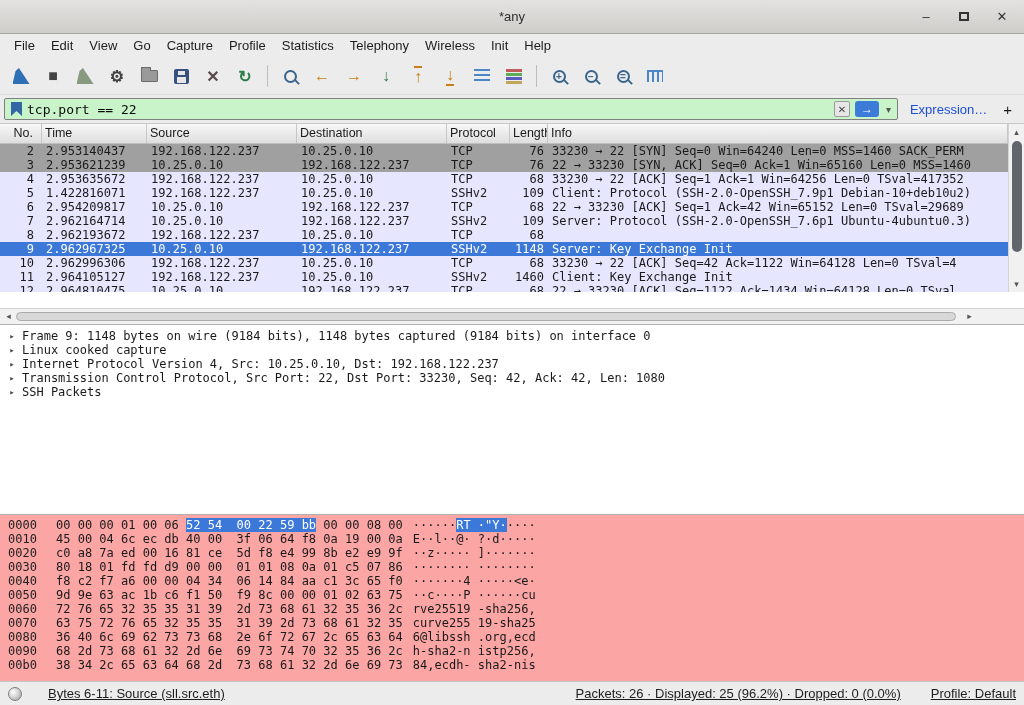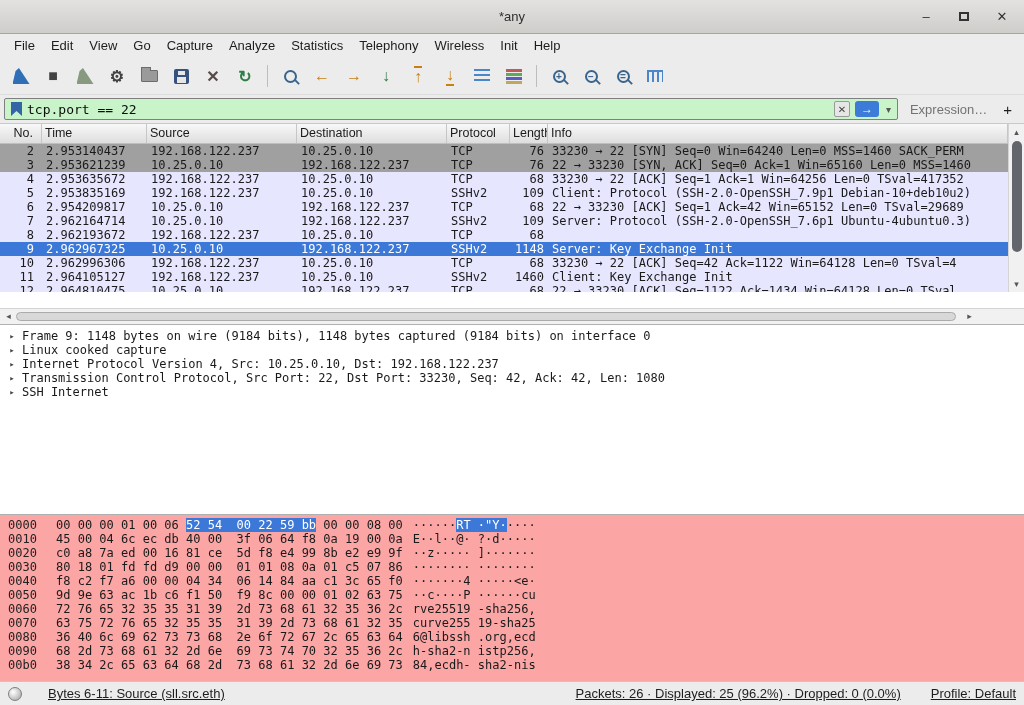--- a/index.html
+++ b/index.html
@@ -58,21 +58,21 @@
     display:flex; align-items:center; padding:0 4px; }
   .bookmark { width:11px; height:14px; background:#3465a4; margin:0 5px 0 2px;
     clip-path:polygon(0 0,100% 0,100% 100%,50% 65%,0 100%); flex:0 0 11px; }
   .filter-input { flex:1; background:transparent; border:none; outline:none;
     font-family:"DejaVu Sans Mono", monospace; font-size:13px; color:#0a0a0a; }
   .filter-clear { width:16px; height:16px; background:#e6e6e6; border:1px solid #9a9a9a; border-radius:2px;
     font-size:10px; color:#444; display:flex; align-items:center; justify-content:center; margin-right:5px; }
   .filter-apply { width:24px; height:16px; background:#3d7bd9; border-radius:3px; color:#fff;
     font-size:12px; font-weight:700; display:flex; align-items:center; justify-content:center; margin-right:5px; }
   .filter-dd { font-size:10px; color:#555; padding:0 2px; }
-  .expr-btn { font-size:13px; color:#737373; padding:0 10px 0 12px; }
+  .expr-btn { font-size:13px; color:#1d4ed8; padding:0 10px 0 12px; }
   .add-btn { font-size:15px; color:#1d1d1d; padding:0 6px; }
 
   
   .packet-area { flex:0 0 184px; height:184px; position:relative; background:#fff; }
   .phead { height:20px; display:flex; background:linear-gradient(#f8f8f8,#dedede);
     border-bottom:1px solid #bfbfbf; margin-right:16px; font-size:12.5px; }
   .hcell { border-right:1px solid #c6c6c6; padding:0 3px; line-height:19px; overflow:hidden; white-space:nowrap; }
   .prows { height:148px; overflow:hidden; margin-right:16px; }
   .prow { display:flex; height:14px; font-family:"DejaVu Sans Mono", monospace; font-size:12px; line-height:14px; }
   .cell { overflow:hidden; white-space:nowrap; padding:0 4px; flex:0 0 auto; }
@@ -148,21 +148,21 @@
   <span class="menu-item"><span>File</span></span>
 
   <span class="menu-item"><span>Edit</span></span>
 
   <span class="menu-item"><span>View</span></span>
 
   <span class="menu-item"><span>Go</span></span>
 
   <span class="menu-item"><span>Capture</span></span>
 
-  <span class="menu-item"><span>Analyze</span></span>
+  <span class="menu-item"><span>Profile</span></span>
 
   <span class="menu-item"><span>Statistics</span></span>
 
   <span class="menu-item"><span>Telephony</span></span>
 
   <span class="menu-item"><span>Wireless</span></span>
 
   <span class="menu-item"><span>Init</span></span>
 
   <span class="menu-item"><span>Help</span></span>
@@ -306,21 +306,21 @@
     <span class="cell col-time">2.953635672</span>
     <span class="cell col-src">192.168.122.237</span>
     <span class="cell col-dst">10.25.0.10</span>
     <span class="cell col-proto">TCP</span>
     <span class="cell col-len">68</span>
     <span class="cell col-info">33230 → 22 [ACK] Seq=1 Ack=1 Win=64256 Len=0 TSval=417352</span>
   </div>
 
   <div class="prow row-tcp">
     <span class="cell col-no">5</span>
-    <span class="cell col-time">2.953835169</span>
+    <span class="cell col-time">1.422816071</span>
     <span class="cell col-src">192.168.122.237</span>
     <span class="cell col-dst">10.25.0.10</span>
     <span class="cell col-proto">SSHv2</span>
     <span class="cell col-len">109</span>
     <span class="cell col-info">Client: Protocol (SSH-2.0-OpenSSH_7.9p1 Debian-10+deb10u2)</span>
   </div>
 
   <div class="prow row-tcp">
     <span class="cell col-no">6</span>
     <span class="cell col-time">2.954209817</span>
@@ -419,21 +419,21 @@
     <span class="dtext">Internet Protocol Version 4, Src: 10.25.0.10, Dst: 192.168.122.237</span>
   </div>
 
   <div class="drow">
     <span class="tri">▸</span>
     <span class="dtext">Transmission Control Protocol, Src Port: 22, Dst Port: 33230, Seq: 42, Ack: 42, Len: 1080</span>
   </div>
 
   <div class="drow">
     <span class="tri">▸</span>
-    <span class="dtext">SSH Internet</span>
+    <span class="dtext">SSH Packets</span>
   </div>
 </div>
 
   <div class="hexpane">
   <div class="hexrow">
     <span class="off">0000</span>
     <span class="hx"><span>00 00 00 01 00 06 </span><span class="sel">52 54  00 22 59 bb</span><span> 00 00 08 00</span></span>
     <span class="as"><span>······</span><span class="sel">RT ·"Y·</span><span>····</span></span>
   </div>
 

